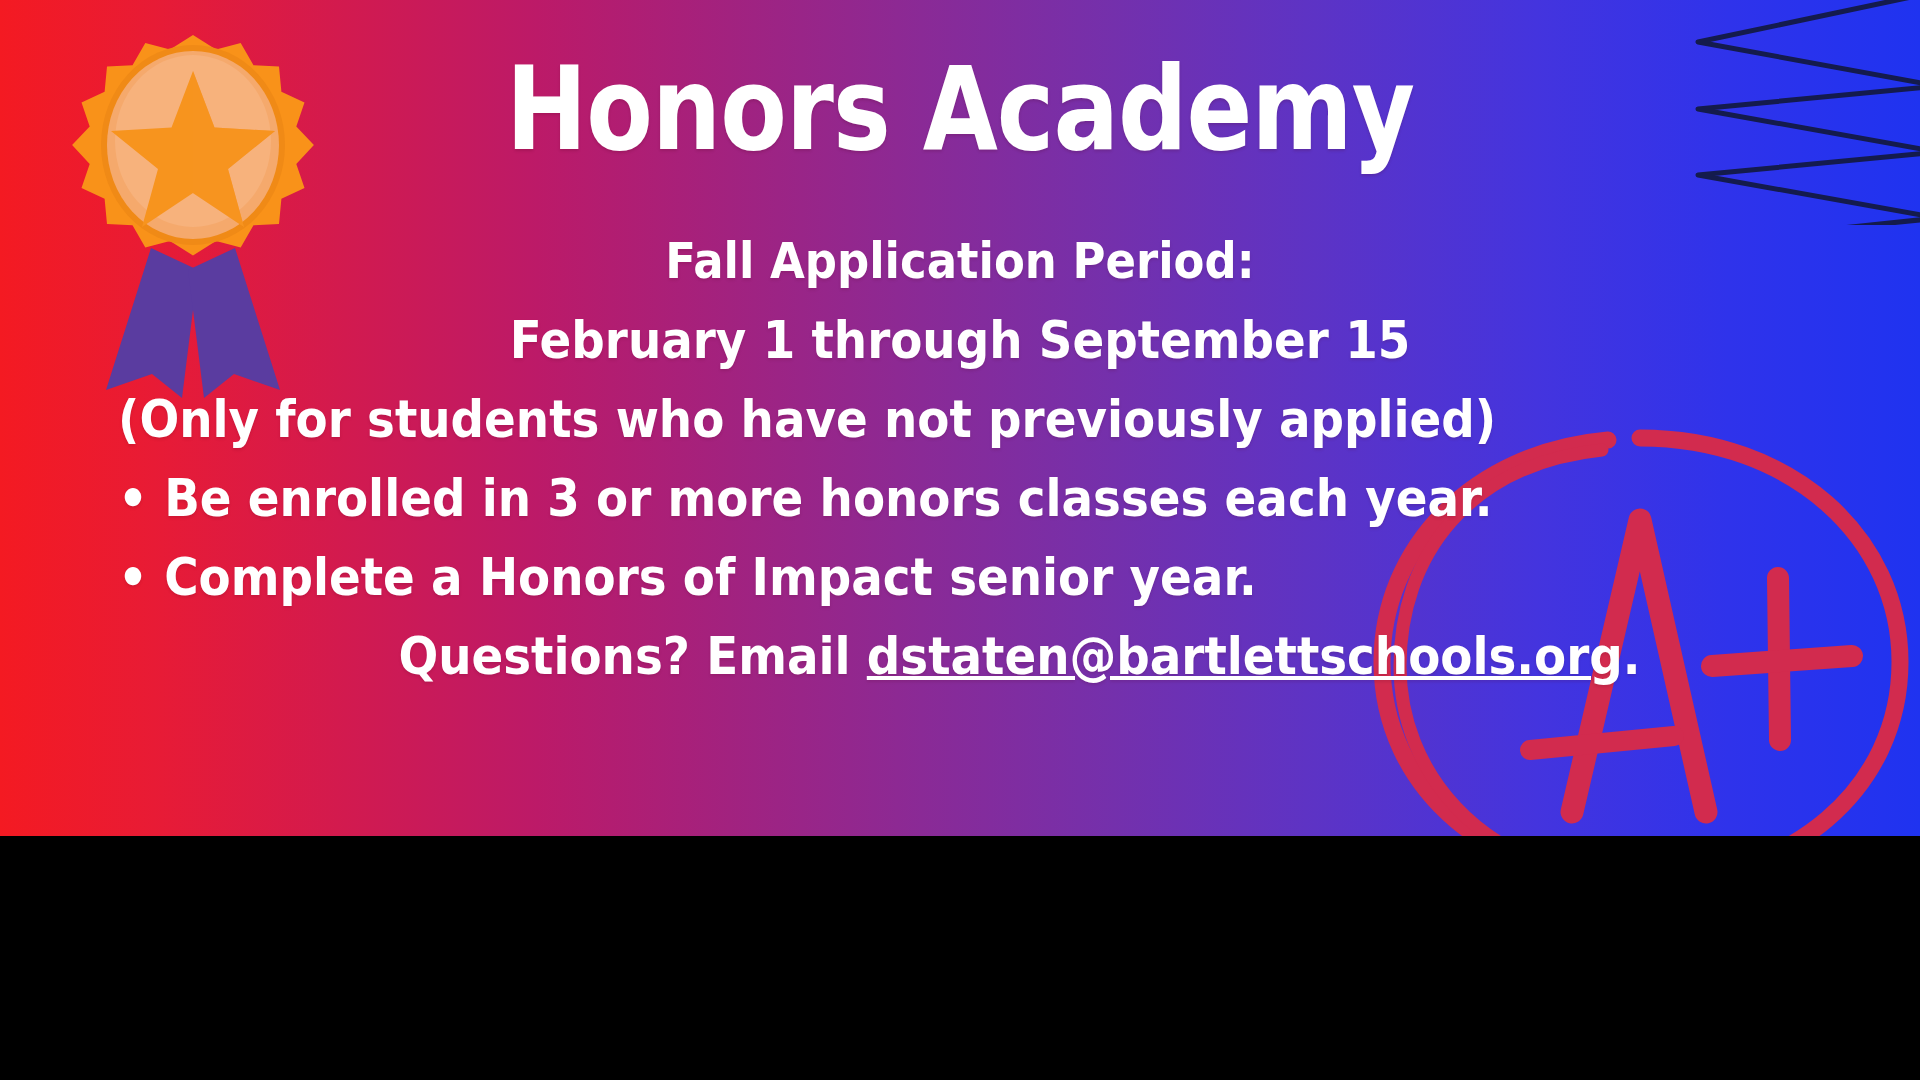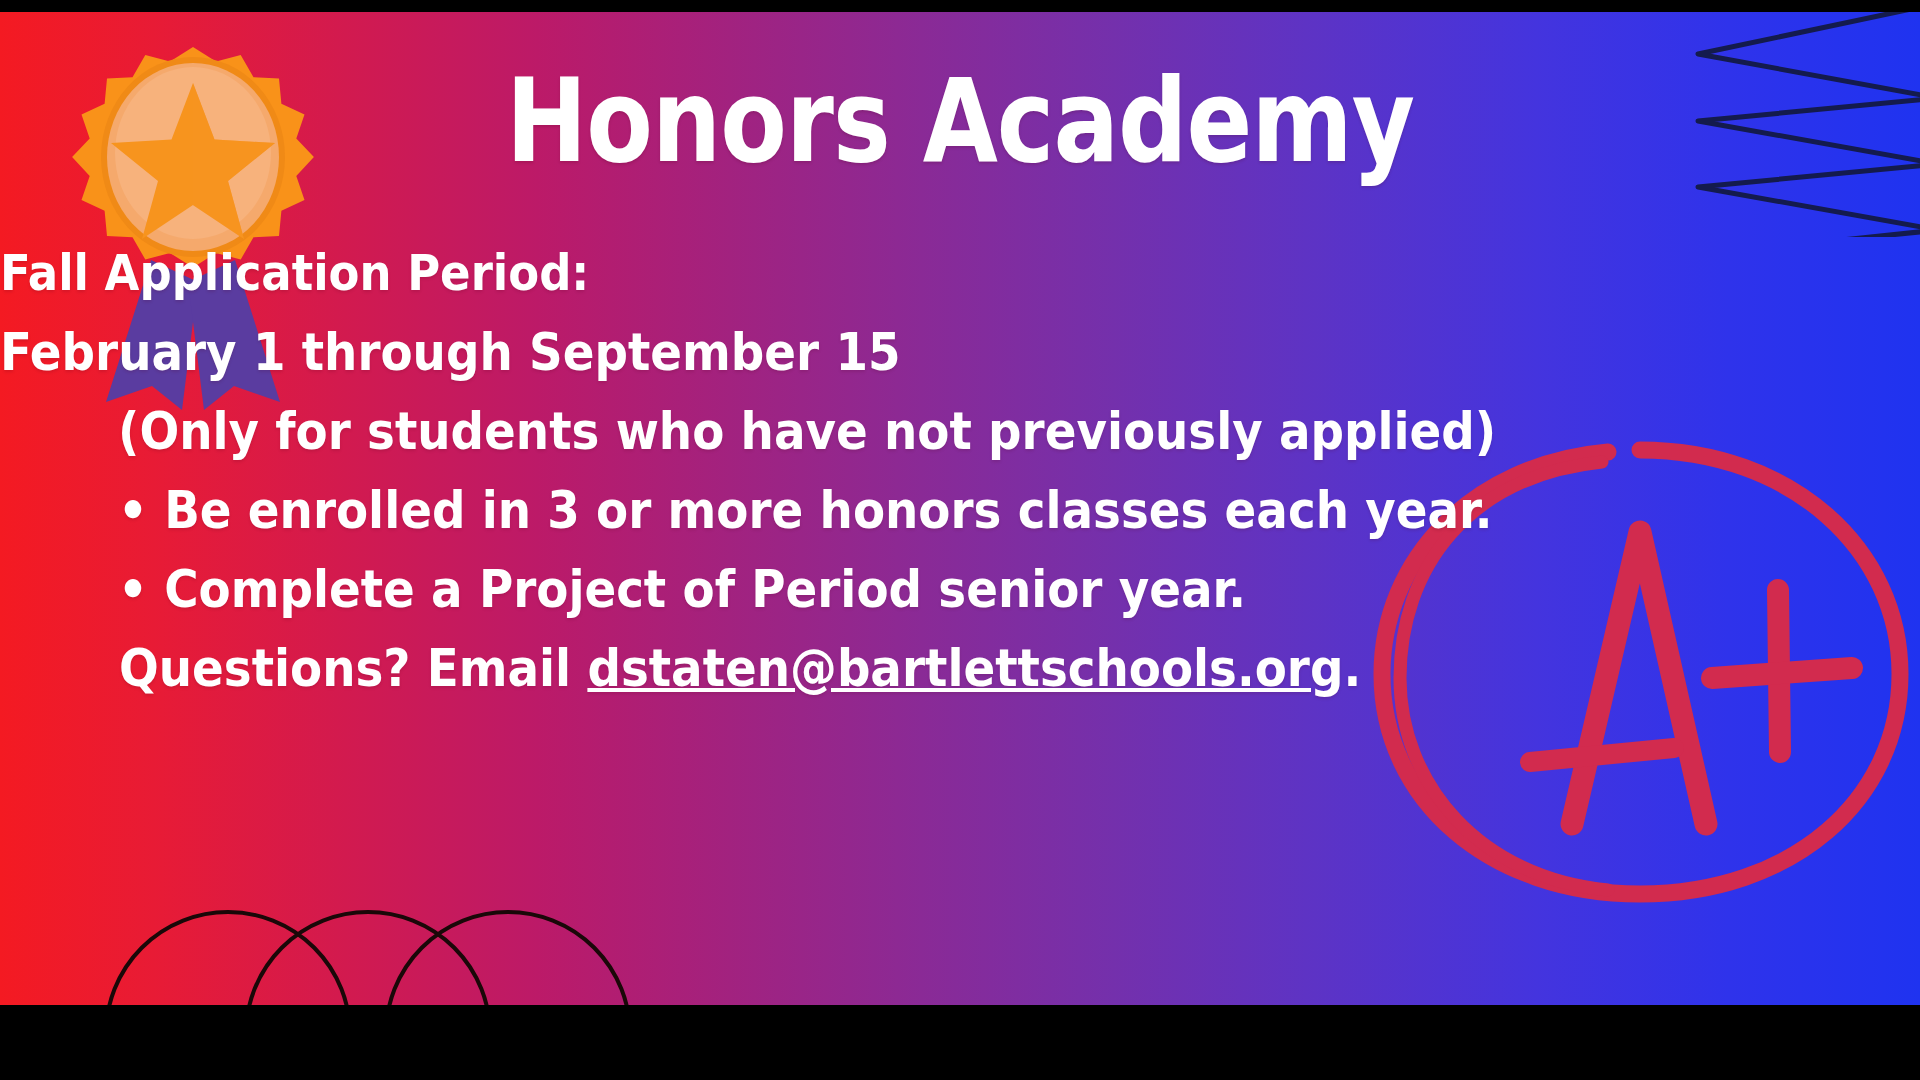--- a/index.html
+++ b/index.html
@@ -4,36 +4,35 @@
 <title>Honors Academy Flyer</title>
 <style>
   html, body {
     margin: 0;
     padding: 0;
     background: #000;
   }
   #canvas {
     position: relative;
     width: 1920px;
-    height: 993px;
+    height: 836px;
     overflow: hidden;
     font-family: "DejaVu Sans", sans-serif;
     background: linear-gradient(90deg,
         #F41A22 0%,
         #E81B35 8%,
         #D21A4F 18%,
         #BC1A68 28%,
         #A2227F 38%,
         #8A2A96 48%,
         #7430AC 58%,
         #5E33C4 68%,
         #4434DE 80%,
         #2F33EB 90%,
         #1F33F0 100%);
-    margin-top: 12px;
   }
 
   
   .deco {
     position: absolute;
     pointer-events: none;
   }
   #zigzag {
     top: 0px;
     left: 1690px;
@@ -91,23 +90,23 @@
     font-family: "DejaVu Sans Condensed", "Liberation Sans", sans-serif;
     font-weight: 600;
   }
 
   .line {
     font-size: 50px;
     line-height: 79px;
     white-space: nowrap;
     text-shadow: 0 2px 3px rgba(80,0,30,0.15);
   }
-  .line.center { }
+  .line.center { text-align: center; }
   .line.left   { text-align: left; padding-left: 118px; }
-  .line.indent { text-align: left; padding-left: 119px; }
+  .line.indent { text-align: center; padding-left: 119px; }
 
   .big { font-size: 52px; }
 
   a.maillink {
     color: #FFFFFF;
     text-decoration: underline;
     text-underline-offset: 2px;
     text-decoration-thickness: 4px;
   }
 
@@ -178,19 +177,19 @@
 
   <div id="content">
 
     <div class="headline">Honors Academy</div>
 
     <div class="bodyblock">
       <div class="line center">Fall Application Period:</div>
       <div class="line center big">February 1 through September 15</div>
       <div class="line left big">(Only for students who have not previously applied)</div>
       <div class="line left big">• Be enrolled in 3 or more honors classes each year.</div>
-      <div class="line left big">• Complete a Project of Period senior year.</div>
+      <div class="line left big">• Complete a Honors of Impact senior year.</div>
 
       <div class="line indent big"><span>Questions? Email </span><a class="maillink" href="#">dstaten@bartlettschools.org</a><span class="period">.</span></div>
     </div>
 
   </div>
 </div>
 
 </body></html>

